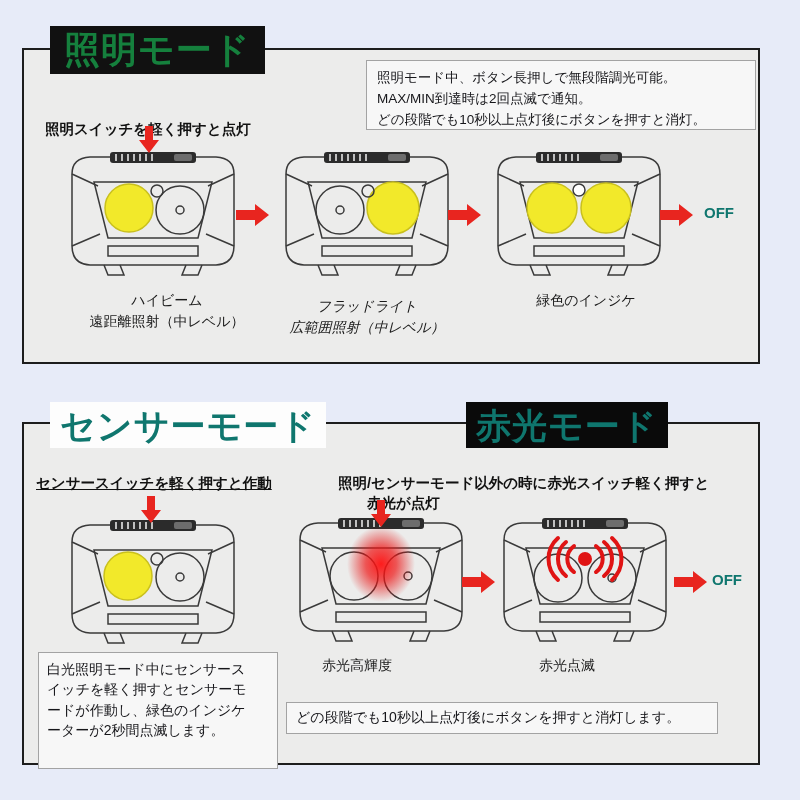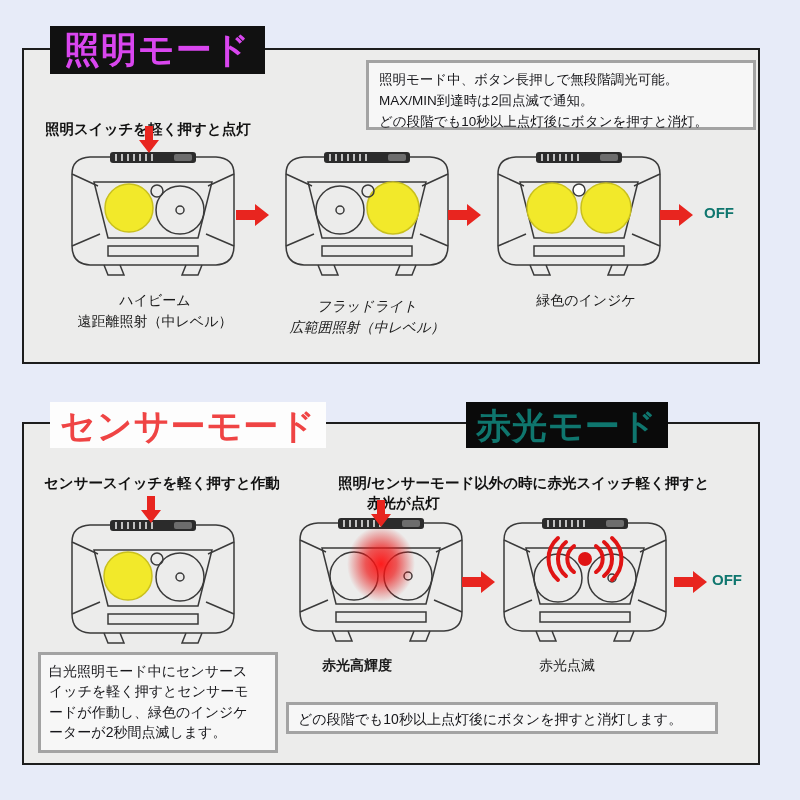--- a/index.html
+++ b/index.html
@@ -23,69 +23,69 @@
     position:absolute;
     font-weight:bold;
     letter-spacing:1px;
     line-height:1;
     white-space:nowrap;
     box-sizing:border-box;
     display:flex;align-items:center;
   }
   #chip-lighting{
     left:50px; top:26px; height:48px; padding:0 14px;
-    background:#111111; color:#d946ef; font-size:36px;
+    background:#111111; color:#15803d; font-size:36px;
     z-index:6;
   }
   #chip-sensor{
     left:50px; top:402px; height:46px; padding:0 10px;
-    background:#fdfdfd; color:#ef4444; font-size:35px;
+    background:#fdfdfd; color:#0f766e; font-size:35px;
     z-index:6;
   }
   #chip-red{
     left:466px; top:402px; height:46px; padding:0 10px;
     background:#0a0a0a; color:#0f766e; font-size:35px;
     z-index:6;
   }
 
   
   .note{
     position:absolute;
     background:#f7f7f7;
-    border:3px solid #a3a3a3;
+    border:1px solid #a3a3a3;
     box-sizing:border-box;
     font-size:13.5px;
     line-height:1.55;
     color:#16161a;
     padding:7px 10px;
     white-space:pre-line;
     z-index:4;
   }
   #note-lighting{ left:366px; top:60px; width:390px; height:70px; }
   #note-sensor{
-    left:38px; top:652px; width:240px; height:101px;
+    left:38px; top:652px; width:240px; height:117px;
     font-size:14px; line-height:1.46; padding:6px 8px;
   }
   #note-red{
     left:286px; top:702px; width:432px; height:32px;
     font-size:14px; padding:5px 9px; line-height:1.3;
   }
 
   
   .cap-bold{
     position:absolute;
     font-weight:bold;
     font-size:14.5px;
     color:#111;
     line-height:1.35;
     white-space:pre-line;
     z-index:4;
   }
   #cap-light-sw{ left:45px; top:120px;text-align:center; }
-  #cap-sensor-sw{ left:44px; top:474px; }
+  #cap-sensor-sw{ left:36px; top:474px;text-decoration:underline; }
   #cap-red-sw{ left:338px; top:474px; }
 
   
   .down-arrow{ position:absolute; width:22px; height:28px; z-index:5; }
   #da1{ left:138px; top:126px; }
   #da2{ left:140px; top:496px; }
   #da3{ left:370px; top:500px; }
 
   
   .right-arrow{ position:absolute; width:34px; height:24px; z-index:5; }
@@ -115,24 +115,24 @@
   
   .lampcap{
     position:absolute;
     text-align:center;
     font-size:14px;
     color:#1a1a1a;
     line-height:1.5;
     white-space:pre-line;
     z-index:4;
   }
-  #lc1{ left:40px; top:290px; width:230px; }
+  #lc1{ left:52px; top:290px; width:230px; }
   #lc2{ left:252px; top:296px; width:230px;font-style:italic; }
   #lc3{ left:462px; top:290px; width:248px; }
-  #lc4{ left:282px; top:655px; width:150px;font-weight:bold; }
+  #lc4{ left:282px; top:655px; width:150px; }
   #lc5{ left:492px; top:655px; width:150px; }
 </style>
 </head>
 <body>
 
 <div class="panel" id="panel-lighting"></div>
 
 <div class="chip" id="chip-lighting">照明モード</div>
 
 <div class="note" id="note-lighting">照明モード中、ボタン長押しで無段階調光可能。

